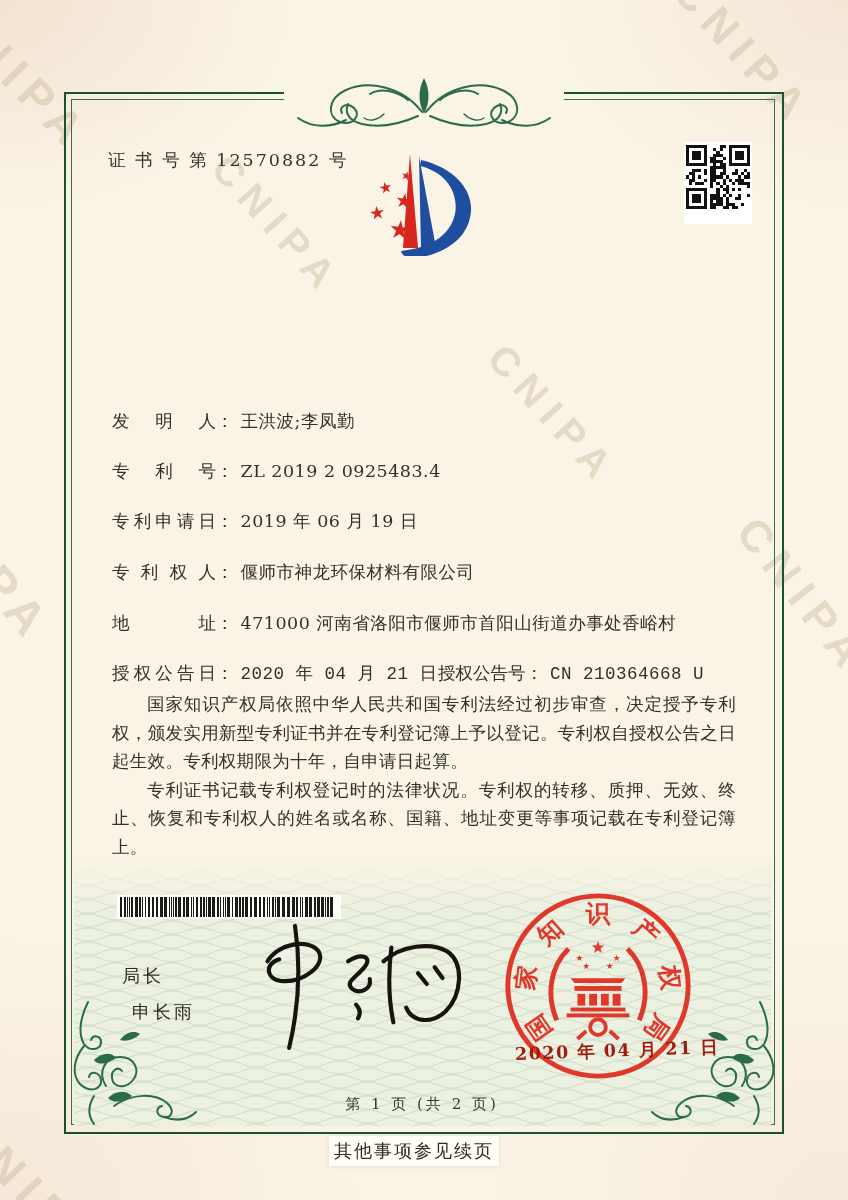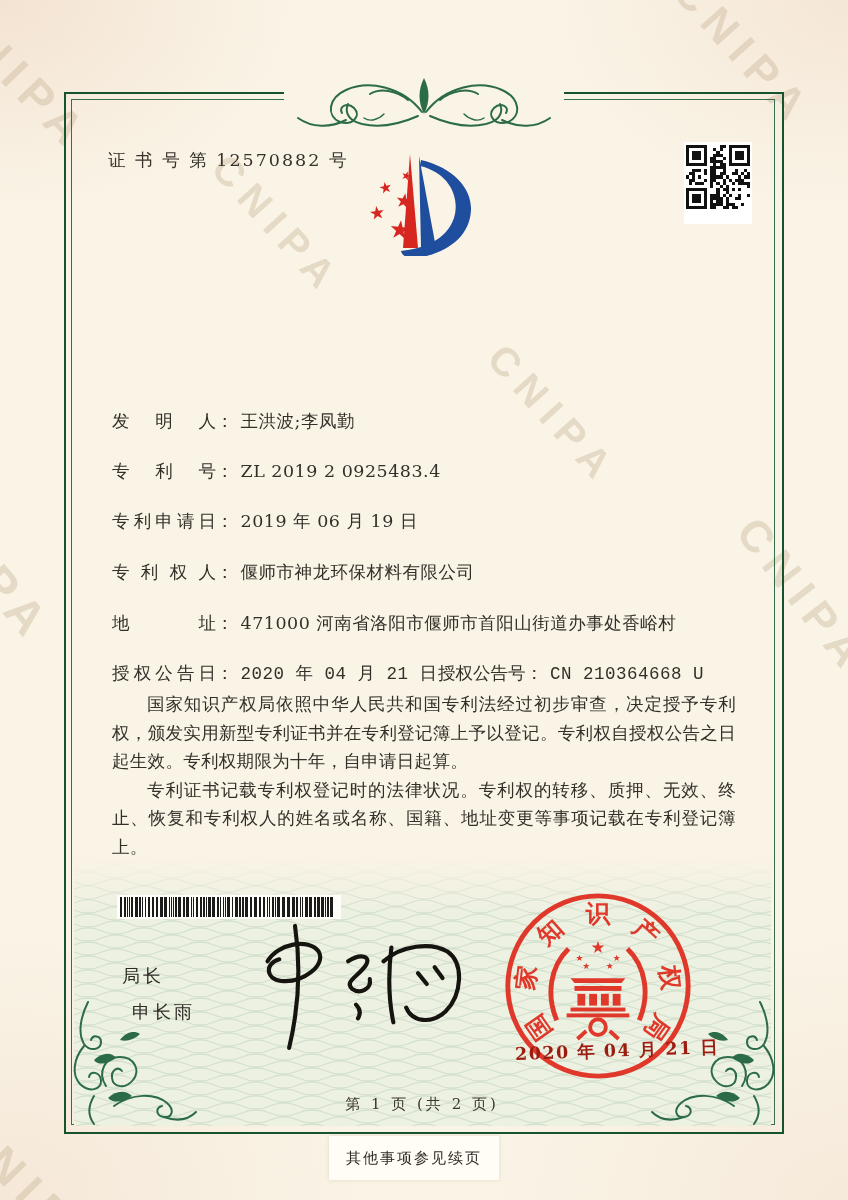--- a/index.html
+++ b/index.html
@@ -44,23 +44,23 @@
   .barcode{left:117px;top:895px;background:#fefdf8;padding:2px 3px;height:20px;}
   
   .role{left:122px;top:964px;font-size:18px;letter-spacing:3px;}
   .signer-name{left:132px;top:1000px;font-size:18px;letter-spacing:3px;}
   
   .seal-date{left:515px;top:1039px;width:170px;font-size:17.5px;color:#9c1c10;
       letter-spacing:1.5px;transform:rotate(-2deg);white-space:nowrap;font-weight:600;}
   
   .pageinfo{left:64px;top:1095px;width:716px;text-align:center;font-size:15px;
       letter-spacing:3px;color:#3a362f;}
-  .contnote{left:329px;top:1136px;width:170px;height:44px;background:#fffdf6;
+  .contnote{left:329px;top:1136px;width:170px;height:30px;background:#fffdf6;
       box-shadow:0 0 4px rgba(150,140,110,.25);display:flex;align-items:center;
-      justify-content:center;font-size:15px;letter-spacing:2px;color:#2f2b25;}
+      justify-content:center;font-size:18px;letter-spacing:2px;color:#2f2b25;}
   svg{display:block;}
 </style>
 </head>
 <body>
 
 <div class="page">
 
   <div id="wm-layer" class="abs" style="left:0;top:0;width:848px;height:1200px;">
       <div class="wm" style="left: -30px; top: -12px; font-size: 46px; transform: rotate(46deg);">CNIPA</div>
       <div class="wm" style="left: 236px; top: 146px; font-size: 40px; transform: rotate(48deg);">CNIPA</div>

